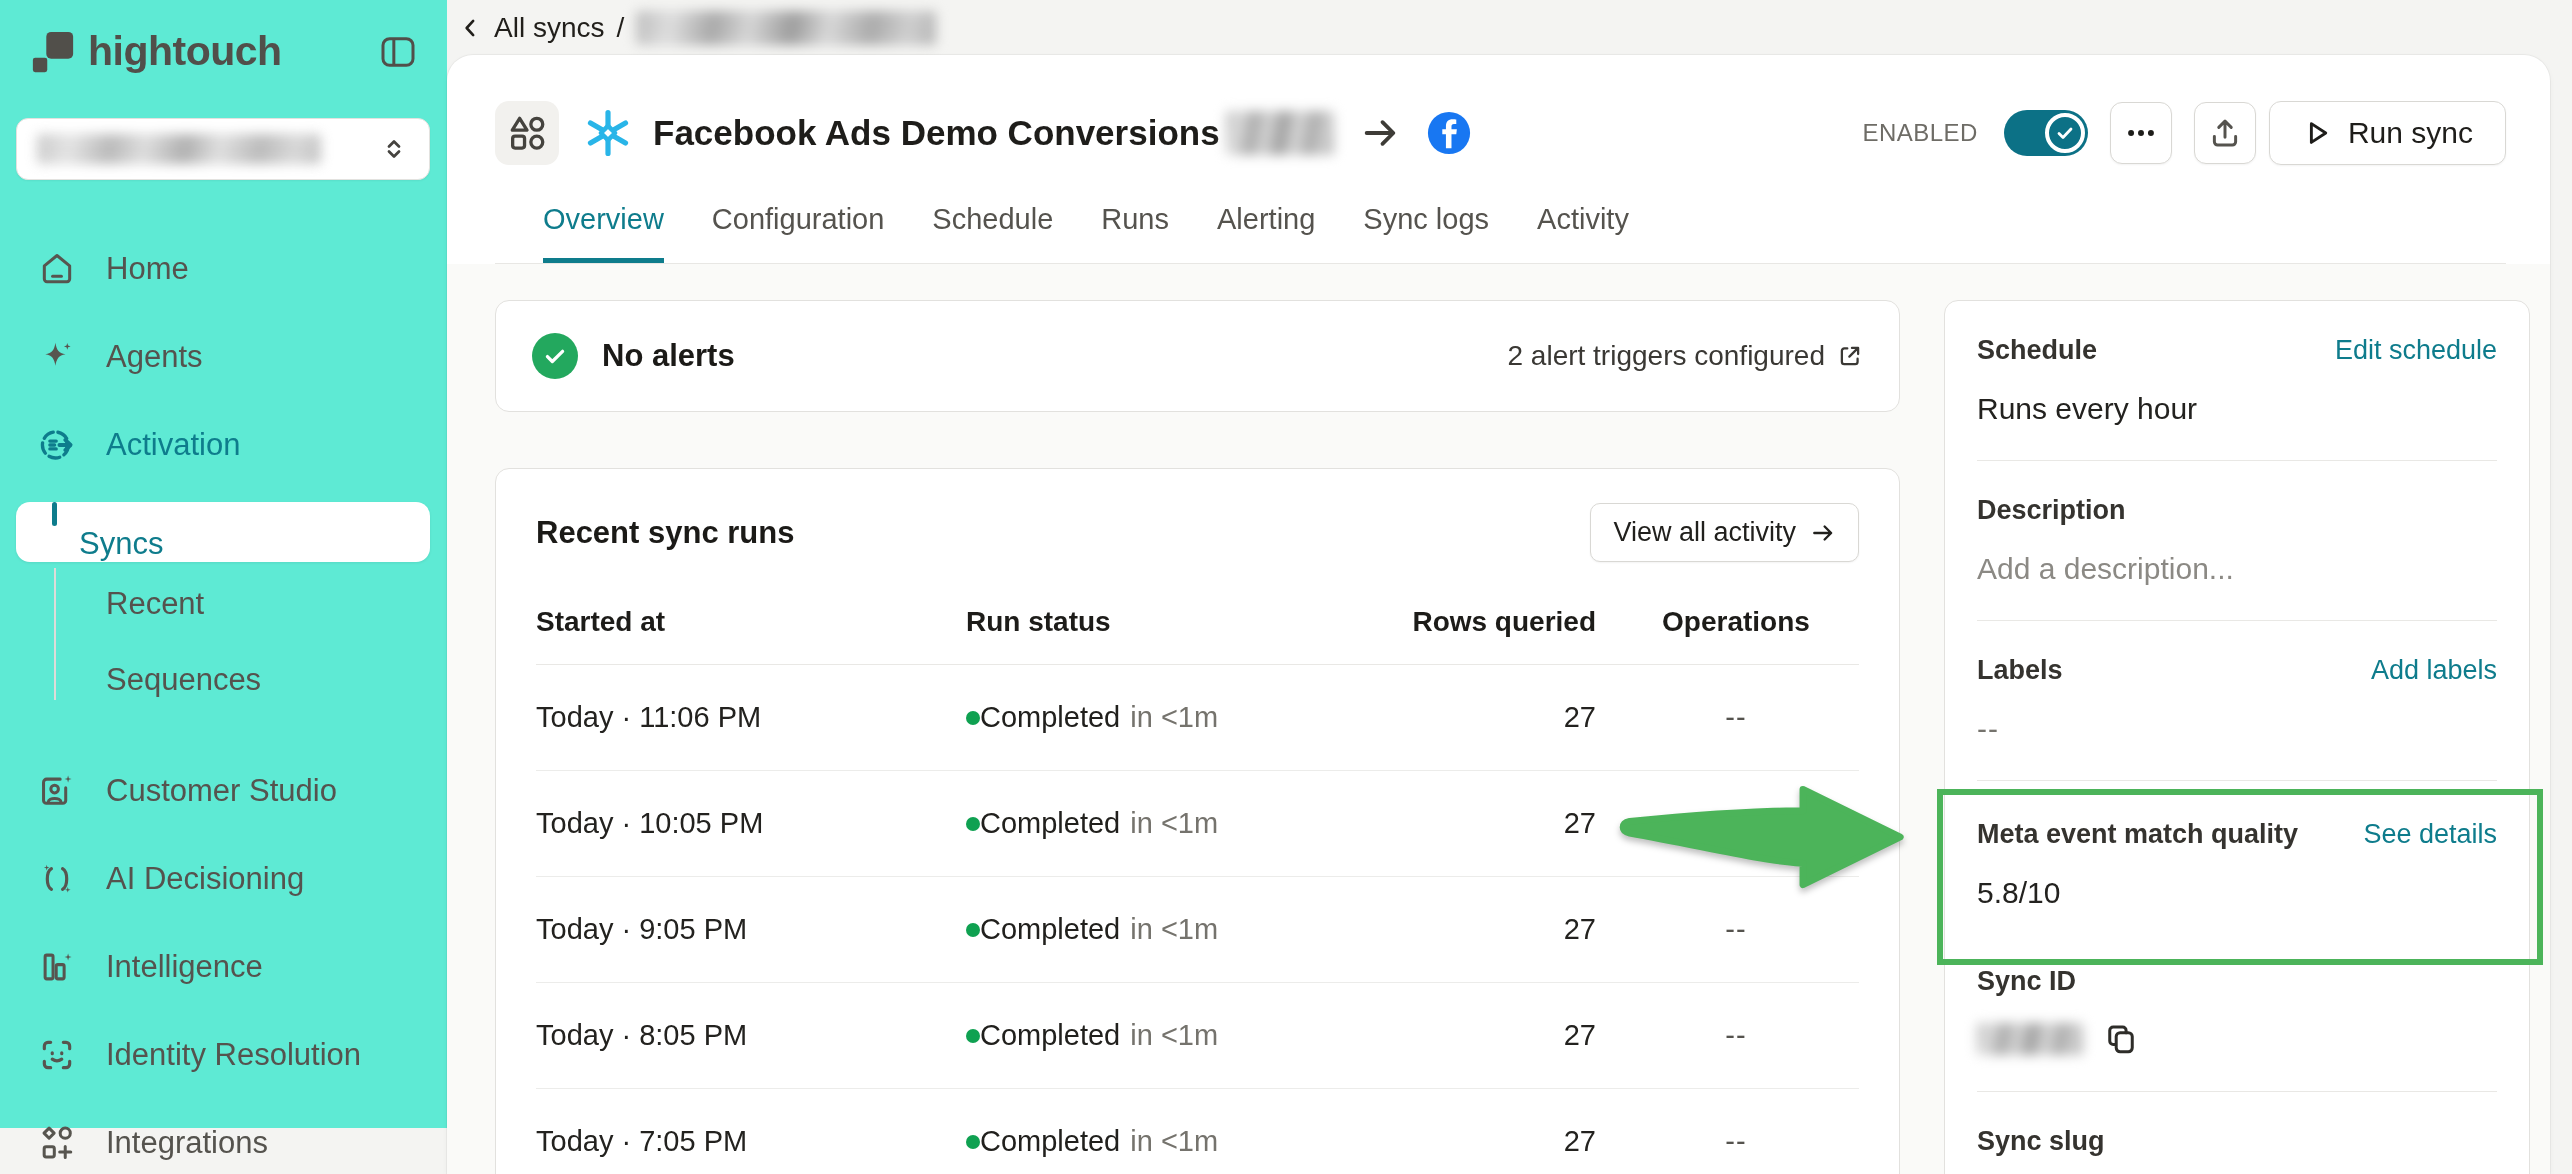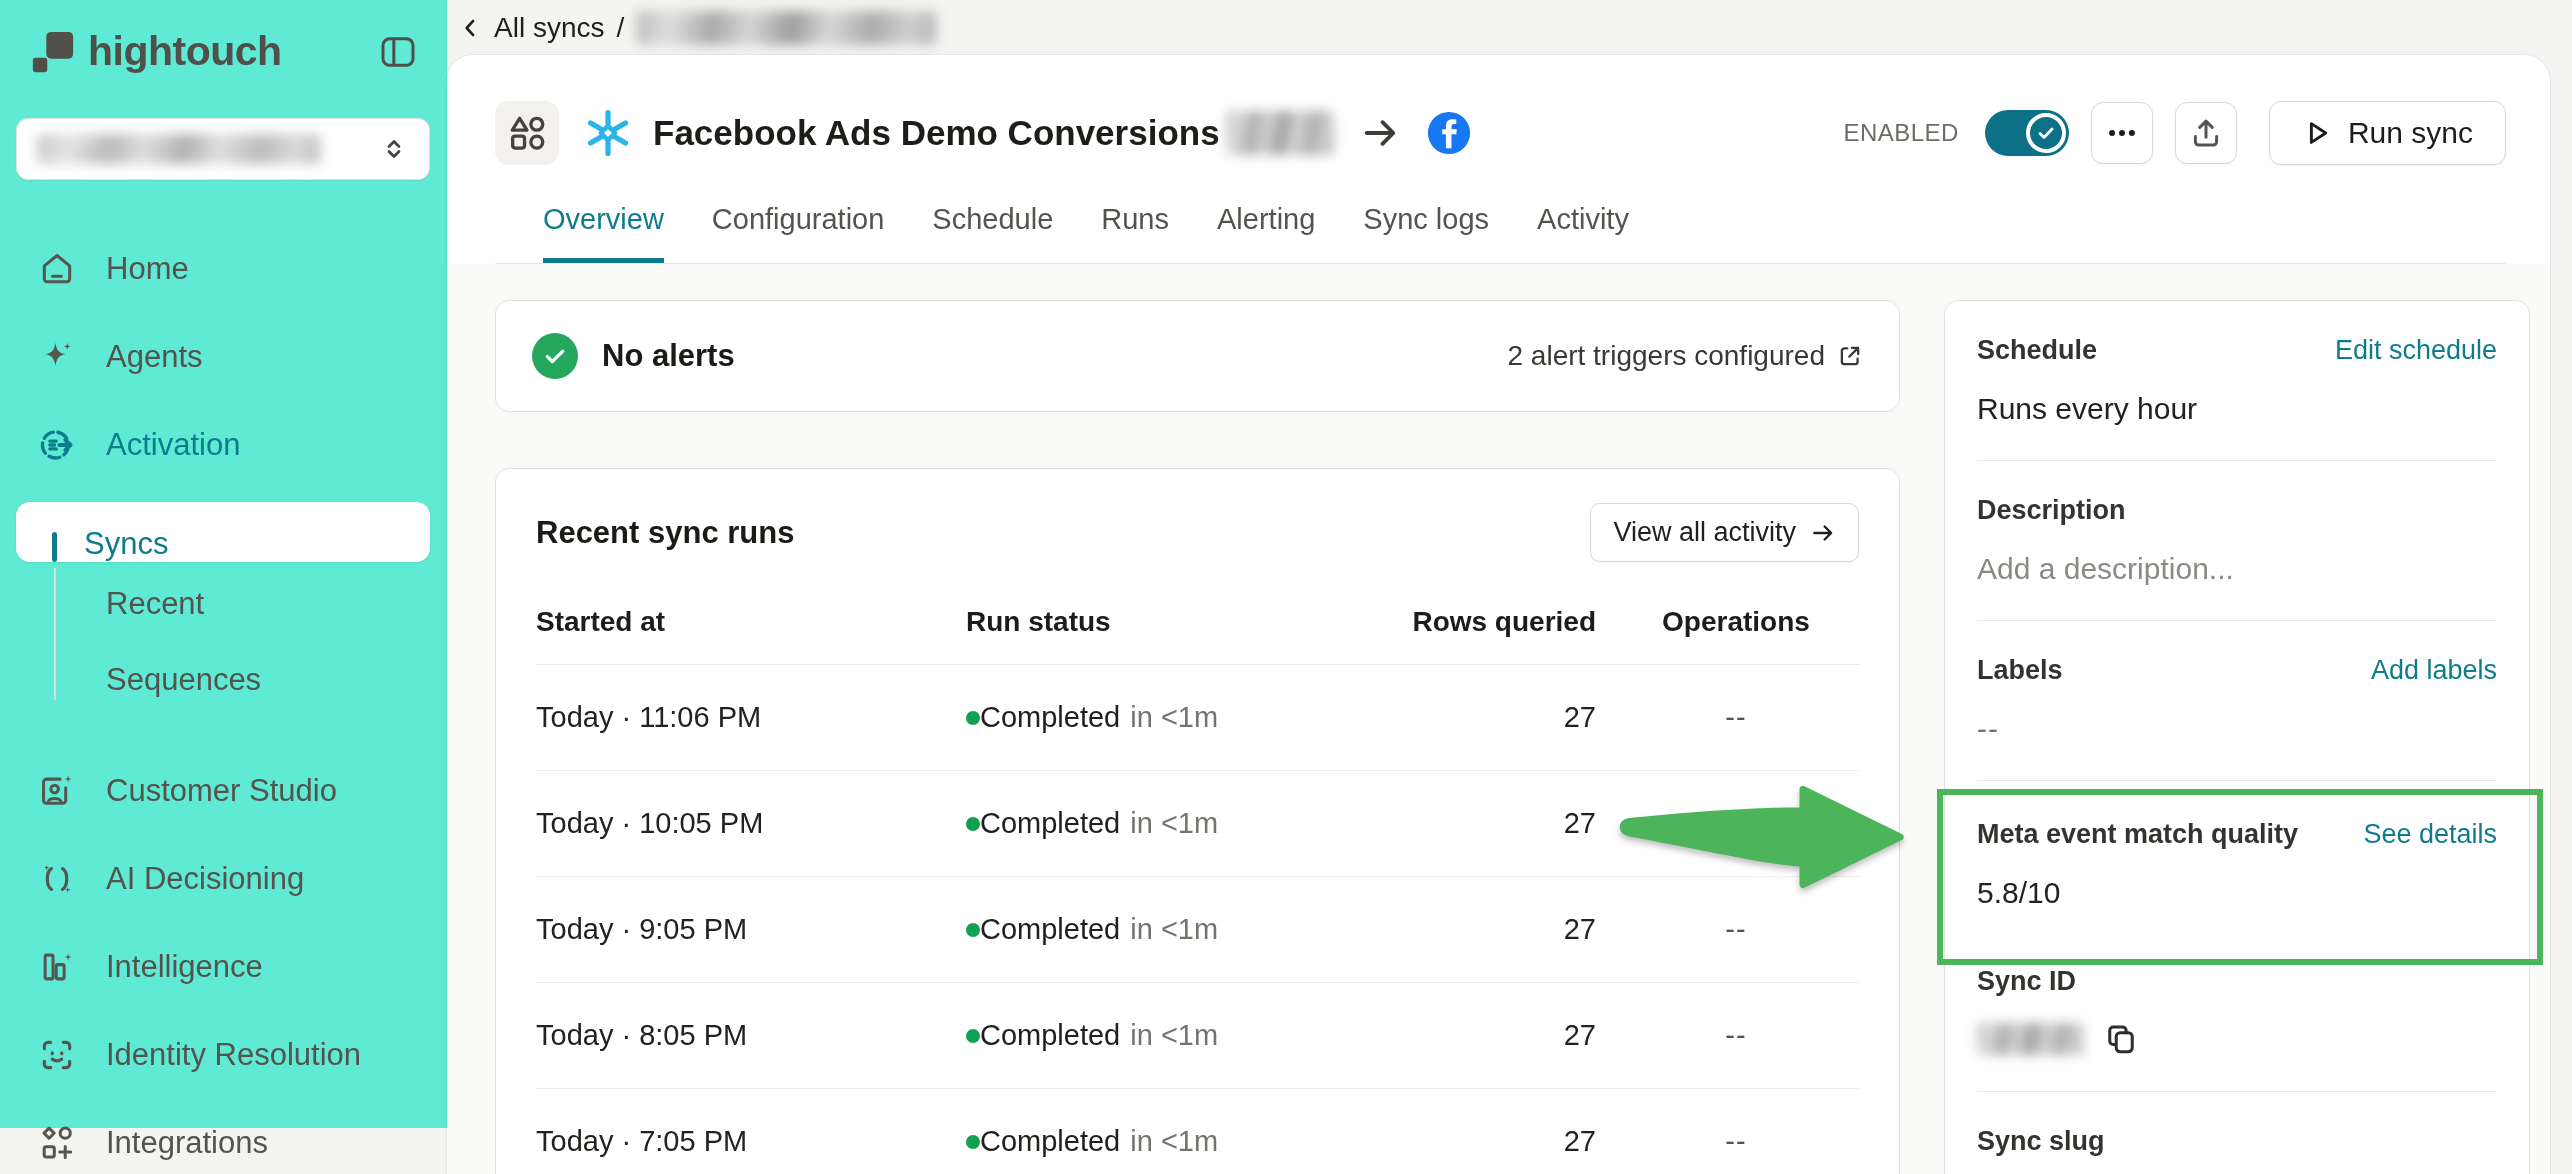--- a/index.html
+++ b/index.html
@@ -20,22 +20,22 @@
   .collapse-btn { margin-left:auto; width:44px; height:44px; display:flex; align-items:center; justify-content:center; cursor:pointer; }
   .ws-select { position:absolute; left:16px; top:118px; width:414px; height:62px; background:#fff; border:1px solid #e3e2df;
     border-radius:12px; box-shadow:0 1px 2px rgba(0,0,0,.05); display:flex; align-items:center; padding:0 20px; }
   .ws-blur { width:284px; height:30px; }
   .ws-caret { margin-left:auto; color:#45433f; }
   .nav { position:absolute; left:16px; top:238px; width:414px; }
   .nav-item { display:flex; align-items:center; height:62px; margin-bottom:26px; padding-left:22px; cursor:pointer; }
   .nav-icon { width:38px; height:38px; color:#57554f; flex:0 0 38px; }
   .nav-label { font-size:31px; color:#55534e; margin-left:30px; white-space:nowrap; }
   .nav-item.teal .nav-icon, .nav-item.teal .nav-label { color:#0E7C8C; }
-  .nav-pill { position:relative; display:flex; align-items:flex-end; height:60px; margin:10px 0 14px; background:#fff; border-radius:14px;
-    box-shadow:0 1px 3px rgba(0,0,0,.08); padding-left:36px; cursor:pointer; }
+  .nav-pill { position:relative; display:flex; align-items:flex-start; height:60px; margin:10px 0 14px; background:#fff; border-radius:14px;
+    box-shadow:0 1px 3px rgba(0,0,0,.08); padding-left:36px; cursor:pointer;flex-direction:column; }
   .pill-bar { width:5px; height:30px; border-radius:3px; background:#0E7C8C; }
   .nav-pill .nav-label { color:#0E7C8C; font-weight:500; margin-left:27px; }
   .sub-item { display:flex; align-items:center; height:56px; margin-bottom:20px; padding-left:90px; cursor:pointer; }
   .sub-item .nav-label { margin-left:0; }
   .tree-wrap { position:relative; }
   .tree-line { position:absolute; left:38px; top:-8px; bottom:8px; width:2px; background:#dddcd8; }
   .nav-gap { height:32px; }
 
   
   .breadcrumb { position:absolute; left:458px; top:8px; height:40px; display:flex; align-items:center; font-size:28px; color:#211f1b; }
@@ -55,21 +55,21 @@
   .title-blur { width:108px; height:44px; margin-left:6px; }
   .title-arrow { margin:0 26px; color:#3e3c37; }
   .dst-title { font-size:35px; font-weight:600; color:#1e1d1a; margin-left:18px; white-space:nowrap; }
   .header-right { margin-left:auto; display:flex; align-items:center; }
   .enabled-label { font-size:24px; font-weight:500; letter-spacing:.5px; color:#6e6c66; margin-right:26px; }
   .toggle { width:84px; height:46px; border-radius:23px; background:#0C7186; display:flex; align-items:center; justify-content:flex-end; padding:3px; cursor:pointer; }
   .knob { width:40px; height:40px; border-radius:50%; background:#0C7186; border:4px solid #fff; display:flex; align-items:center; justify-content:center; }
   .btn-sq { width:62px; height:62px; border-radius:12px; border:1px solid #d9d8d4; background:#fff; box-shadow:0 1px 2px rgba(0,0,0,.05);
     display:flex; align-items:center; justify-content:center; margin-left:22px; cursor:pointer; color:#1e1d1a; }
   .btn-run { height:64px; border-radius:12px; border:1px solid #d9d8d4; background:#fff; box-shadow:0 1px 2px rgba(0,0,0,.05);
-    display:flex; align-items:center; padding:0 32px; margin-left:32px; cursor:pointer; }
+    display:flex; align-items:center; padding:0 32px; margin-left:13px; cursor:pointer; }
   .btn-run .lbl { font-size:30px; font-weight:500; color:#1e1d1a; margin-left:16px; }
 
   .tabs { display:flex; gap:48px; padding:0 48px; margin-top:32px; border-bottom:1px solid #e8e7e4; }
   .tab { font-size:29px; color:#55534e; padding-bottom:22px; border-bottom:5px solid transparent; cursor:pointer; }
   .tab.active { color:#0E7C8C; border-bottom-color:#0E7C8C; font-weight:500; }
 
   
   .content { background:#fafaf8; height:100%; padding:36px 20px 0 48px; display:flex; gap:44px; }
   .main-col { width:1405px; flex:0 0 1405px; }
   .card { background:#fff; border:1px solid #e2e1de; border-radius:14px; }

